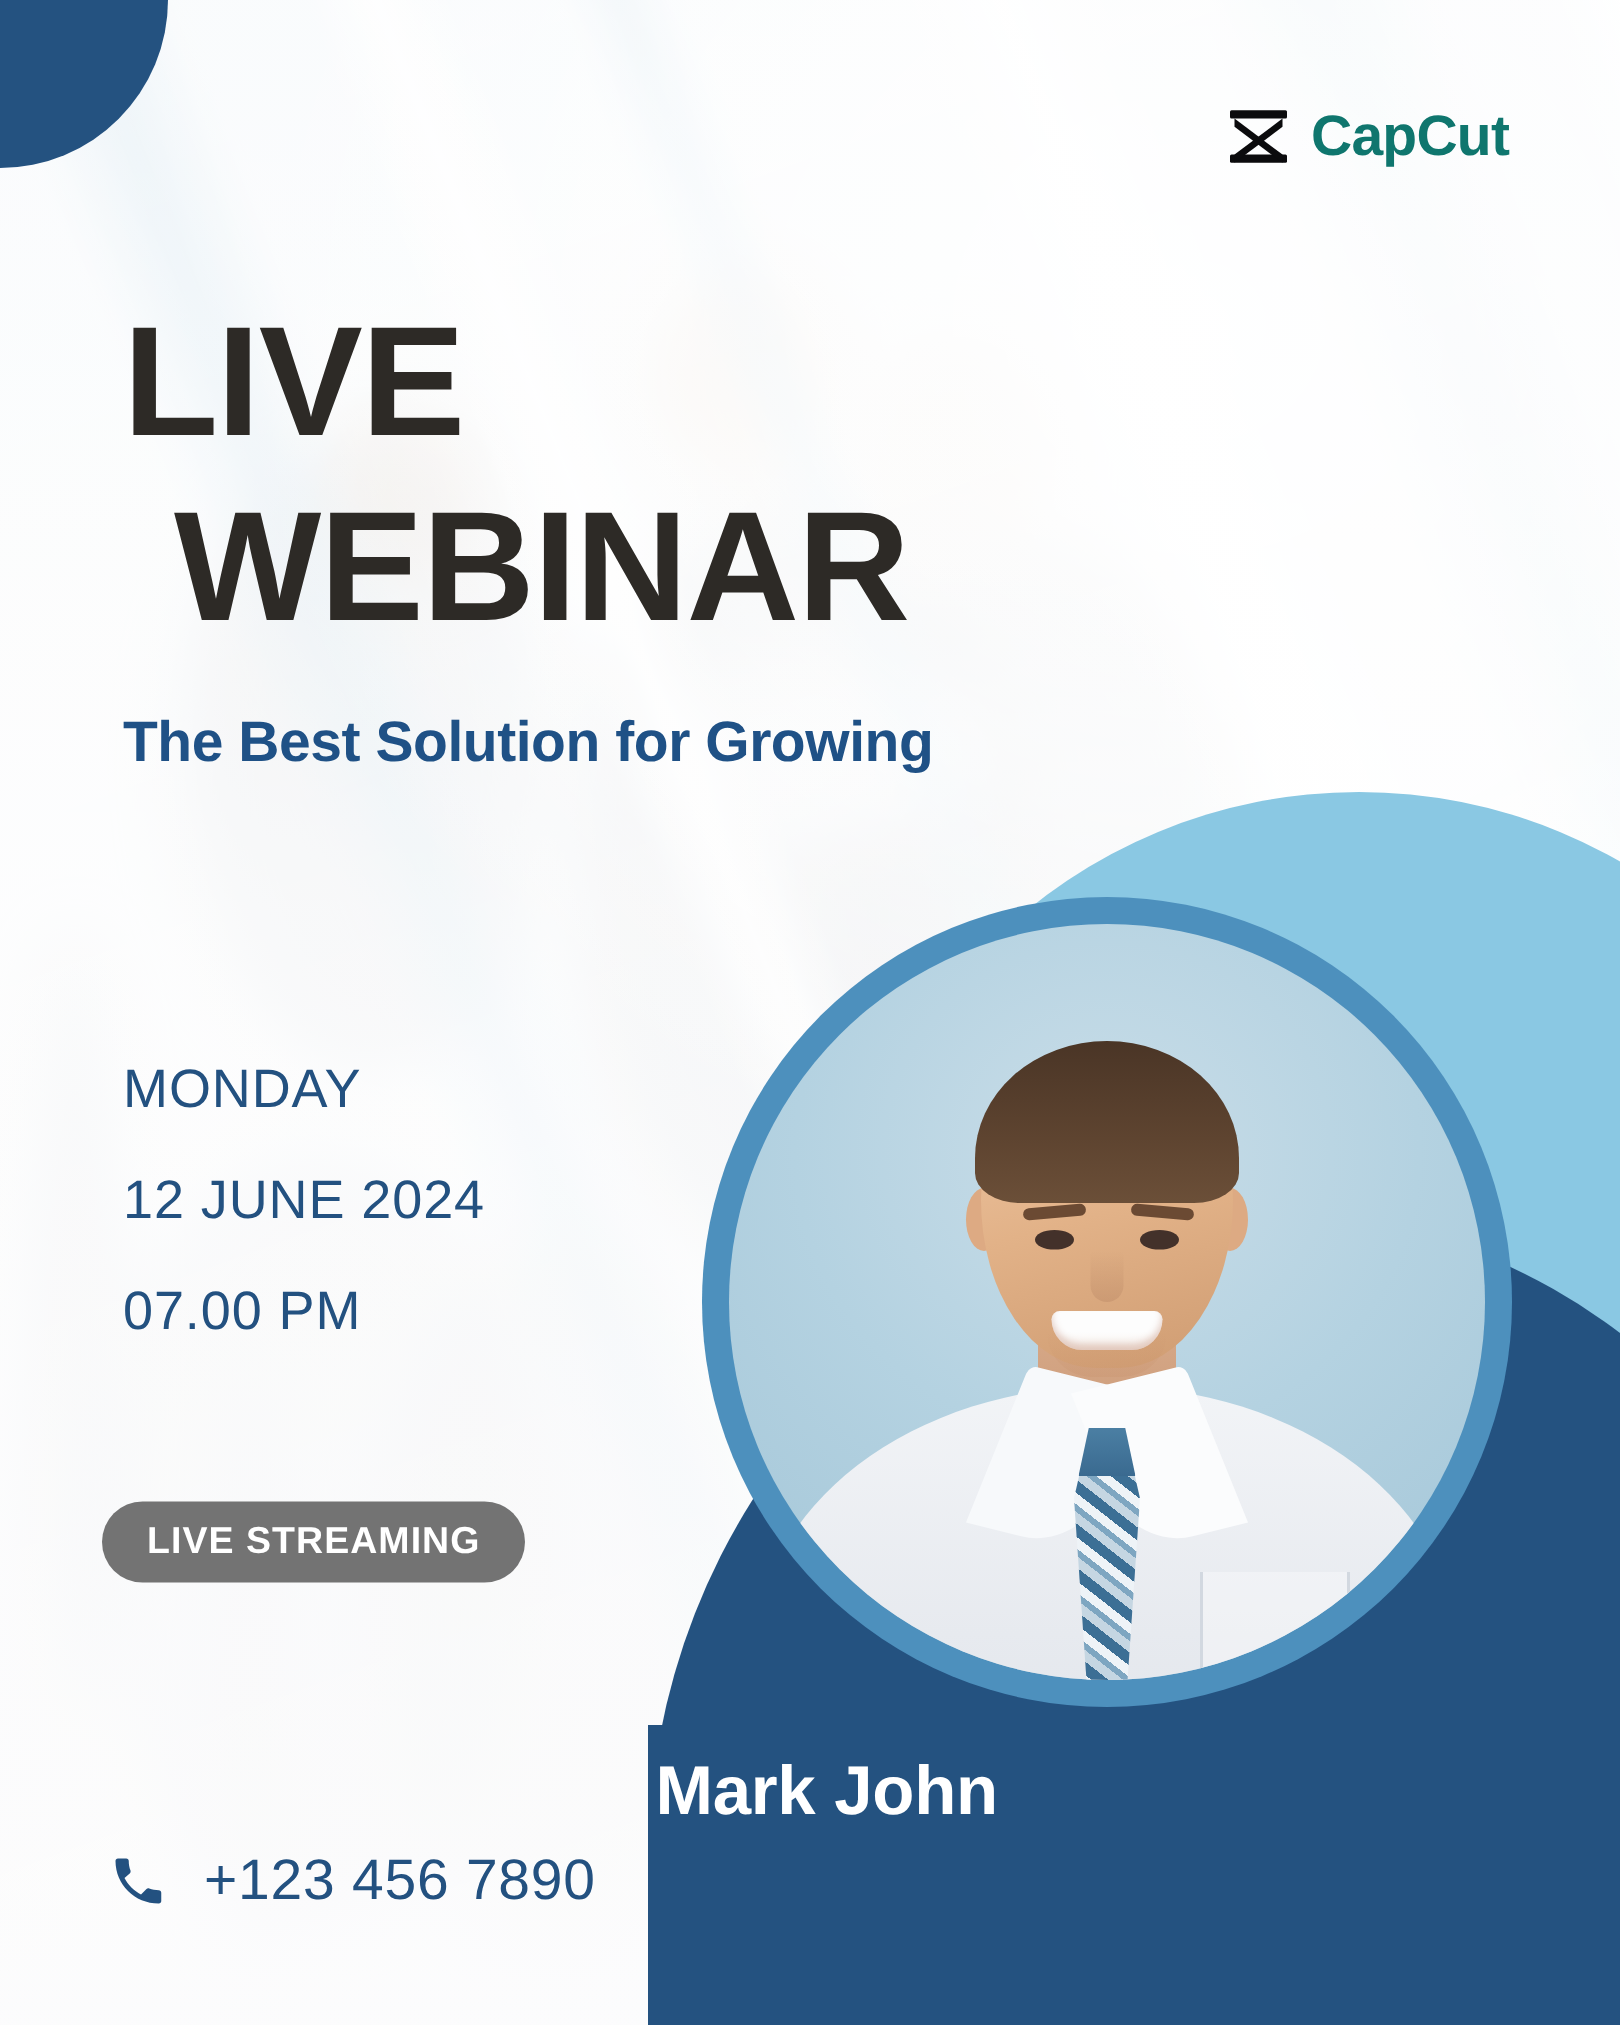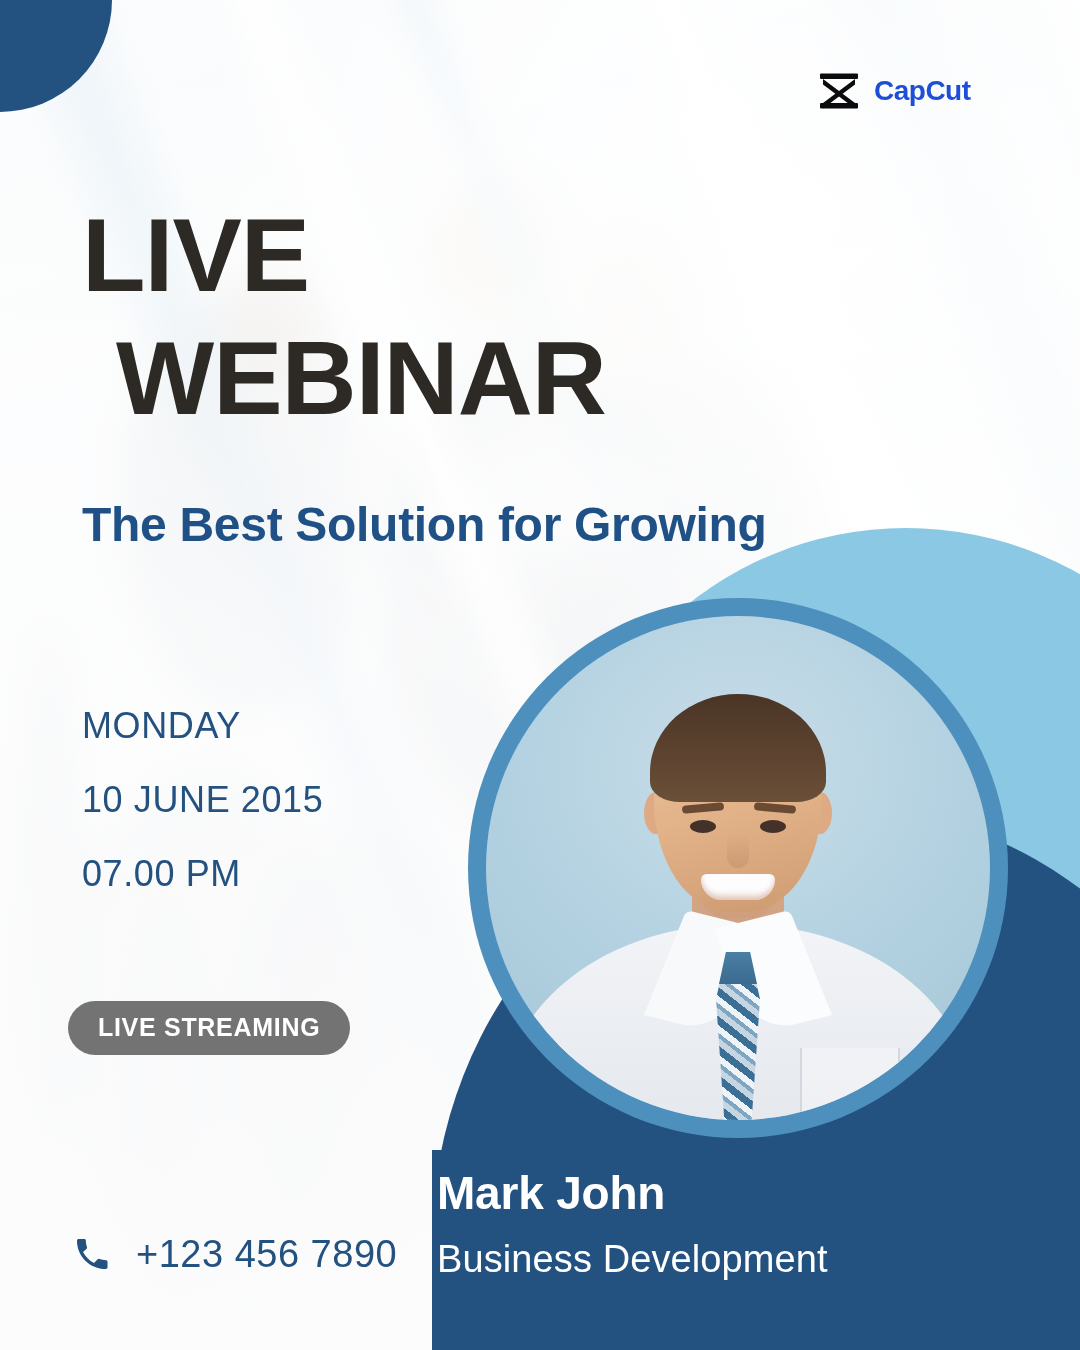--- a/index.html
+++ b/index.html
@@ -207,23 +207,23 @@
   
   .logo {
     position: absolute;
     left: 818px; top: 72px;
     display: flex;
     align-items: center;
     gap: 14px;
   }
   .logo-mark { width: 42px; height: 38px; display: block; }
   .logo-text {
-    font-size: 28px;
+    font-size: 38px;
     font-weight: bold;
-    color: #1d4ed8;
+    color: #0f766e;
     letter-spacing: -0.5px;
     line-height: 1;
   }
 
   .title {
     position: absolute;
     left: 82px; top: 194px;
     width: 700px;
     color: #2d2a26;
     font-size: 104px;
@@ -231,25 +231,24 @@
     line-height: 1.18;
     letter-spacing: -1px;
   }
   .title .l2 { display: block; margin-left: 34px; }
 
   .subtitle {
     position: absolute;
     left: 82px; top: 470px;
     width: 770px;
     color: #1f5186;
-    font-size: 48px;
+    font-size: 38px;
     font-weight: bold;
     line-height: 1.33;
     letter-spacing: -0.3px;
-    margin-top: 23px;
   }
 
   .datetime {
     position: absolute;
     left: 82px; top: 708px;
     color: #235180;
     font-size: 36px;
     font-weight: normal;
     letter-spacing: 0.6px;
     line-height: 1;
@@ -388,31 +387,30 @@
     <span class="l1">LIVE</span>
     <span class="l2">WEBINAR</span>
   </div>
 
   <div class="subtitle">
     <div>The Best Solution for Growing</div>
   </div>
 
   <div class="datetime">
     <div>MONDAY</div>
-    <div>10 JUNE 2015</div>
+    <div>12 JUNE 2024</div>
     <div>07.00 PM</div>
   </div>
 
   <div class="badge">LIVE STREAMING</div>
 
   <div class="phone-row">
     <svg class="phone-icon" viewBox="0 0 24 24">
       <path fill="#235180" d="M6.6 10.8c1.4 2.8 3.8 5.1 6.6 6.6l2.2-2.2c.3-.3.7-.4 1.1-.2 1.2.4 2.5.7 3.8.7.6 0 1 .4 1 1V20c0 .6-.4 1-1 1C10.6 21 3 13.4 3 4c0-.6.4-1 1-1h3.3c.6 0 1 .4 1 1 0 1.3.2 2.6.7 3.8.1.4 0 .8-.2 1.1l-2.2 1.9z"></path>
     </svg>
     <span class="phone-text">+123 456 7890</span>
   </div>
 
   <div class="speaker">
     <div class="speaker-name">Mark John</div>
-    <div class="speaker-role">Business Development</div>
   </div>
 
 </div>
 
 </body></html>

